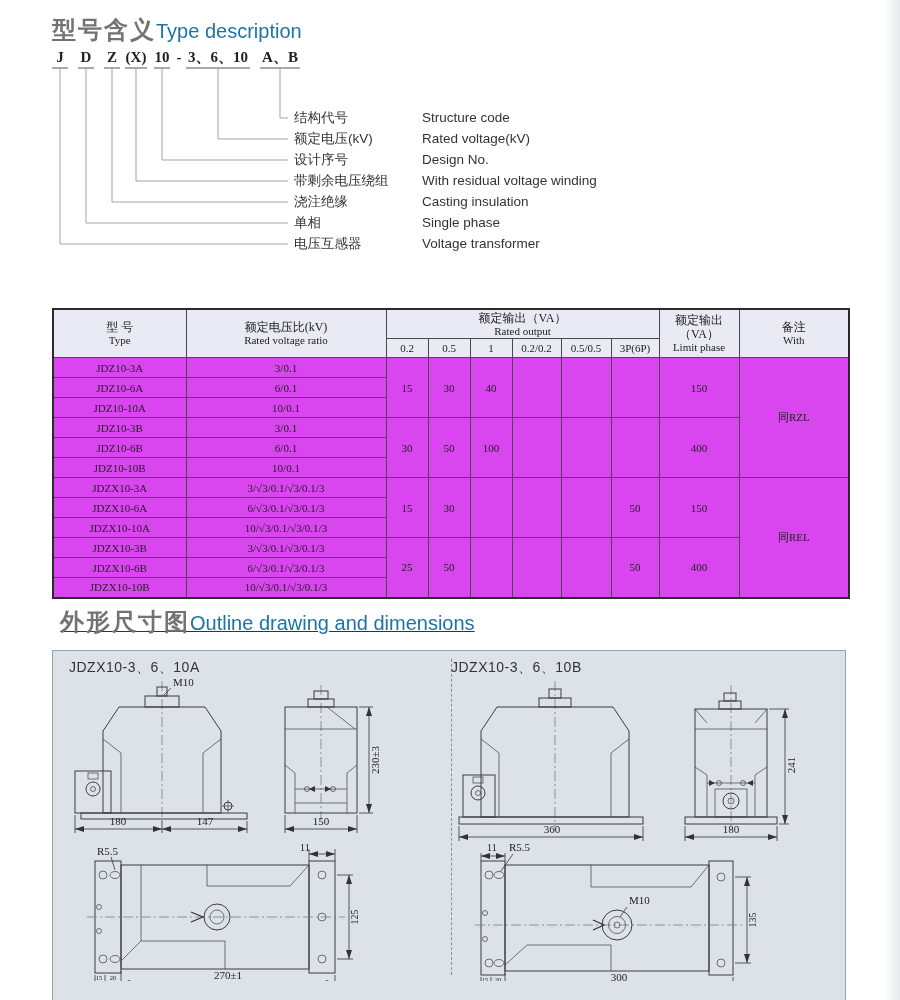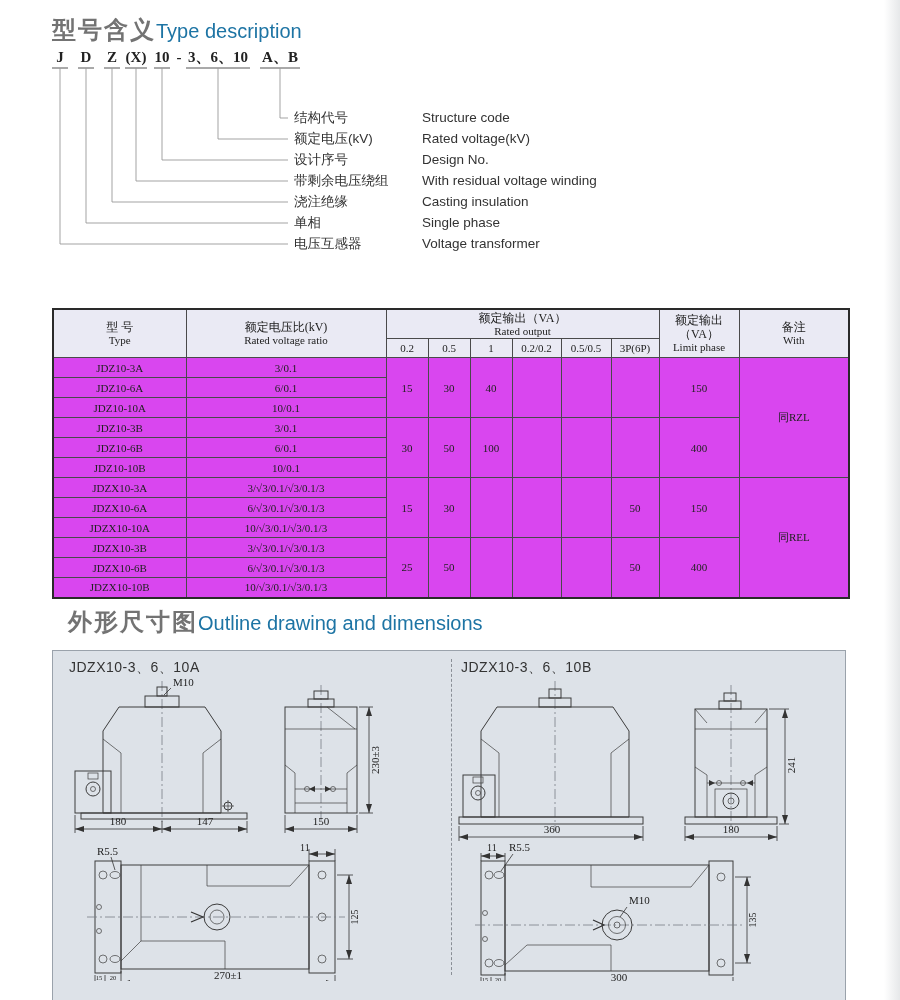--- a/index.html
+++ b/index.html
@@ -23,21 +23,21 @@
   tr.hr1 th{height:28px;}
   tr.hr2 th{height:18px;margin-top:22px;}
   table.tech tbody tr{height:20px;}
   table.tech tbody td{font-size:11px;margin-top:28px;}
 
   
   .panel{position:absolute;left:52px;top:650px;width:794px;height:415px;background:#dde2e8;
          border:1px solid #9aa2ab;border-bottom:2px solid #6d757e;box-sizing:border-box;}
   .panel .divider{position:absolute;left:398px;top:8px;height:316px;border-left:1px dashed #8a8f96;}
   .panel .dlabel{position:absolute;top:8px;font-size:14px;color:#333;letter-spacing:0.5px;white-space:nowrap;}
-  .panel .dlabel.left{left:16px;} .panel .dlabel.right{left:408px;}
+  .panel .dlabel.left{left:16px;} .panel .dlabel.right{left:398px;}
   svg text{font-family:"Liberation Serif",serif;fill:#222;}
   .ln{stroke:#3c3c3c;stroke-width:1;fill:none;}
   .lt{stroke:#3c3c3c;stroke-width:0.7;fill:none;}
   .cl{stroke:#7a7f85;stroke-width:0.8;fill:none;stroke-dasharray:10 3 2 3;}
   .dm{stroke:#333;stroke-width:0.8;fill:none;}
   .diag-code{font-family:"Liberation Serif",serif;font-size:15px;font-weight:600;fill:#222;}
   .diag-zh{font-family:"Liberation Sans",sans-serif;font-size:13.5px;fill:#333;}
   .diag-en{font-family:"Liberation Sans",sans-serif;font-size:13.5px;fill:#333;}
 </style>
 </head>
@@ -231,21 +231,21 @@
         <td>JDZX10-6B</td>
         <td>6/√3/0.1/√3/0.1/3</td>
       </tr>
       <tr>
         <td>JDZX10-10B</td>
         <td>10/√3/0.1/√3/0.1/3</td>
       </tr>
     </tbody>
   </table>
 
-  <div class="sec-title" style="left:68px;top:606px;">
+  <div class="sec-title" style="left:60px;top:606px;text-decoration:underline;">
     <span class="zh">外形尺寸图</span><span class="en">Outline drawing and dimensions</span>
   </div>
 
   <div class="panel">
     <div class="divider"></div>
     <div class="dlabel left">JDZX10-3、6、10A</div>
     <div class="dlabel right">JDZX10-3、6、10B</div>
 
     <svg style="position:absolute;left:4px;top:22px;" width="390" height="308" viewBox="0 0 390 308">
 

